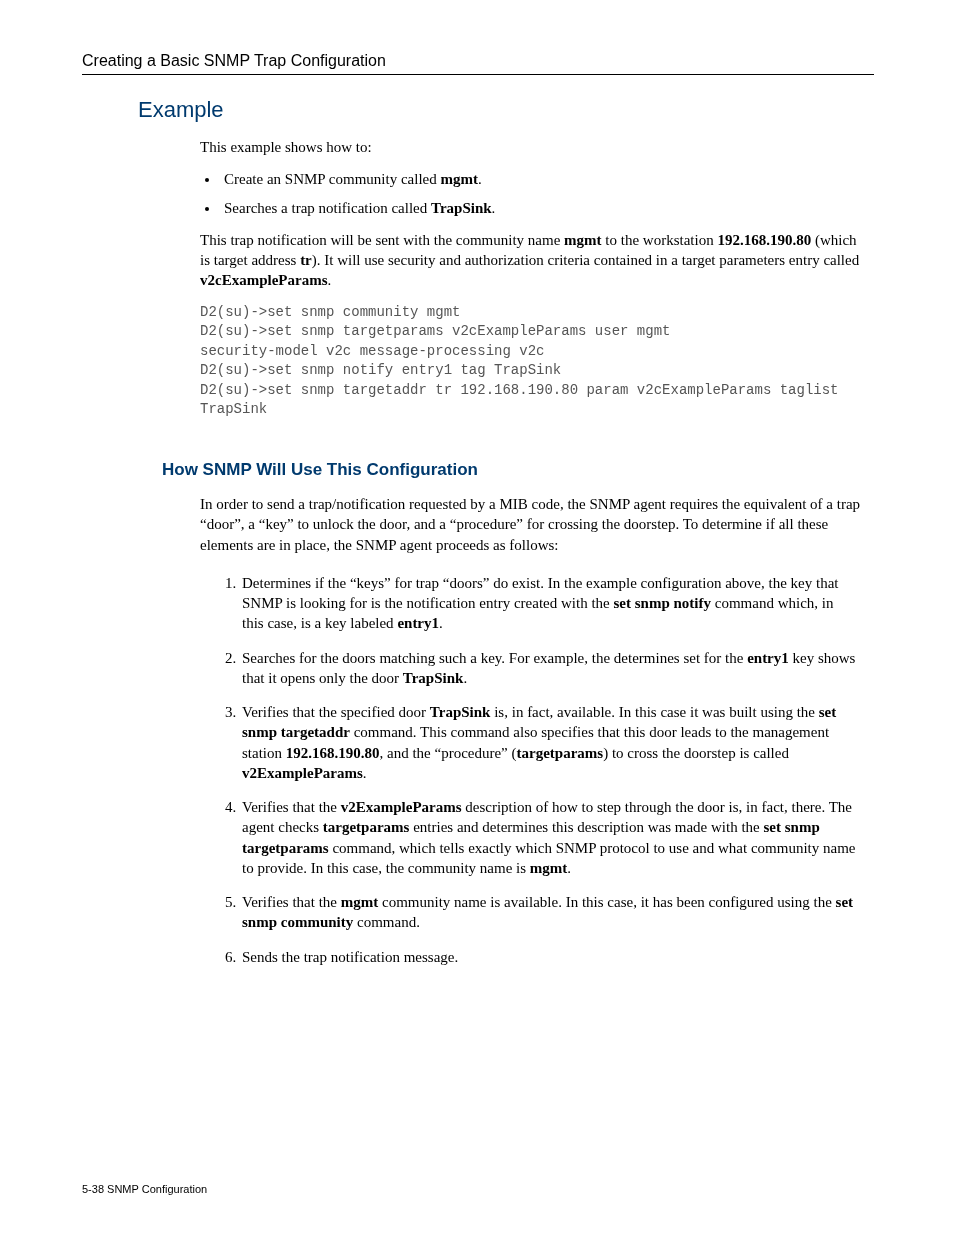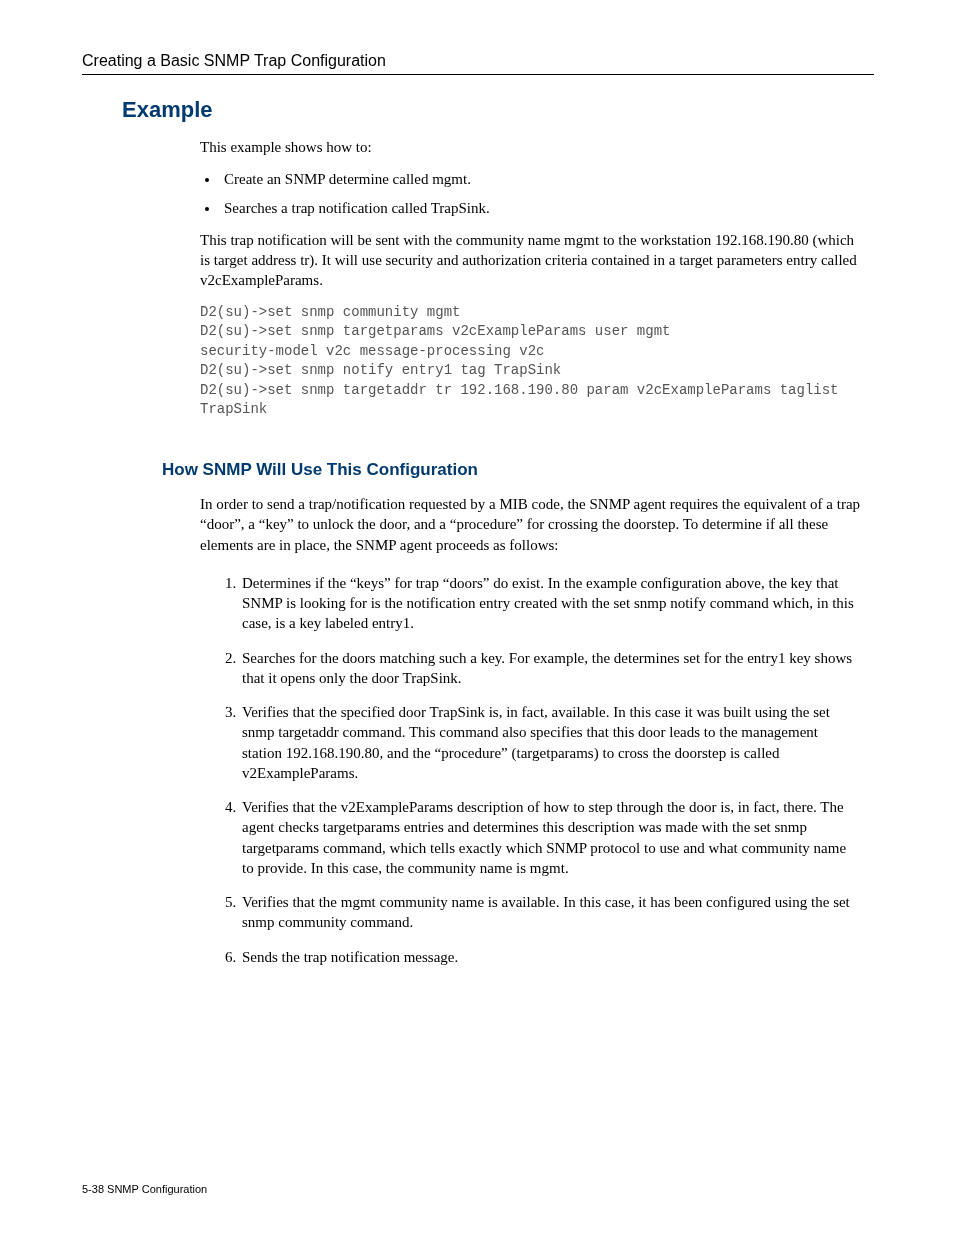--- a/index.html
+++ b/index.html
@@ -22,24 +22,24 @@
     color: #000;
     margin-bottom: 4px;
   }
   .hr {
     border: none;
     border-top: 1px solid #000;
     margin: 0 0 22px 0;
   }
   .h1 {
     font-family: Helvetica, Arial, sans-serif;
-    font-weight: bold;
+    font-weight: normal;
     font-size: 22px;
     color: #003a6e;
-    margin: 0 0 14px 40px;
+    margin: 0 0 14px 56px;
   }
   .h2 {
     font-family: Helvetica, Arial, sans-serif;
     font-weight: bold;
     font-size: 17px;
     color: #003a6e;
     margin: 40px 0 14px 80px;
   }
   .body-block {
     margin-left: 118px;
@@ -67,21 +67,21 @@
   }
   ol.steps {
     margin: 18px;
     padding-left: 22px;
   }
   ol.steps li {
     margin: 0 0 14px 0;
     padding-left: 2px;
     line-height: 1.35;
   }
-  .bold { font-weight: normal; }
+  .bold { font-weight: bold; }
   .footer {
     position: absolute;
     bottom: 40px;
     left: 82px;
     font-family: Helvetica, Arial, sans-serif;
     font-size: 11px;
     color: #000;
   }
 </style>
 </head>
@@ -91,21 +91,21 @@
   <div class="running-head">Creating a Basic SNMP Trap Configuration</div>
   <hr class="hr">
 
   <div class="h1">Example</div>
 
   <div class="body-block">
     <p>This example shows how to:</p>
 
     <ul class="bullets">
       <li>
-        <span>Create an SNMP determine called </span><span class="bold">mgmt</span><span>.</span>
+        <span>Create an SNMP community called </span><span class="bold">mgmt</span><span>.</span>
       </li>
       <li>
         <span>Searches a trap notification called </span><span class="bold">TrapSink</span><span>.</span>
       </li>
     </ul>
 
     <p>
       <span>This trap notification will be sent with the community name </span><span class="bold">mgmt</span><span> to the workstation </span><span class="bold">192.168.190.80</span><span> (which is target address </span><span class="bold">tr</span><span>). It will use security and authorization criteria contained in a target parameters entry called </span><span class="bold">v2cExampleParams</span><span>.</span>
     </p>
 

